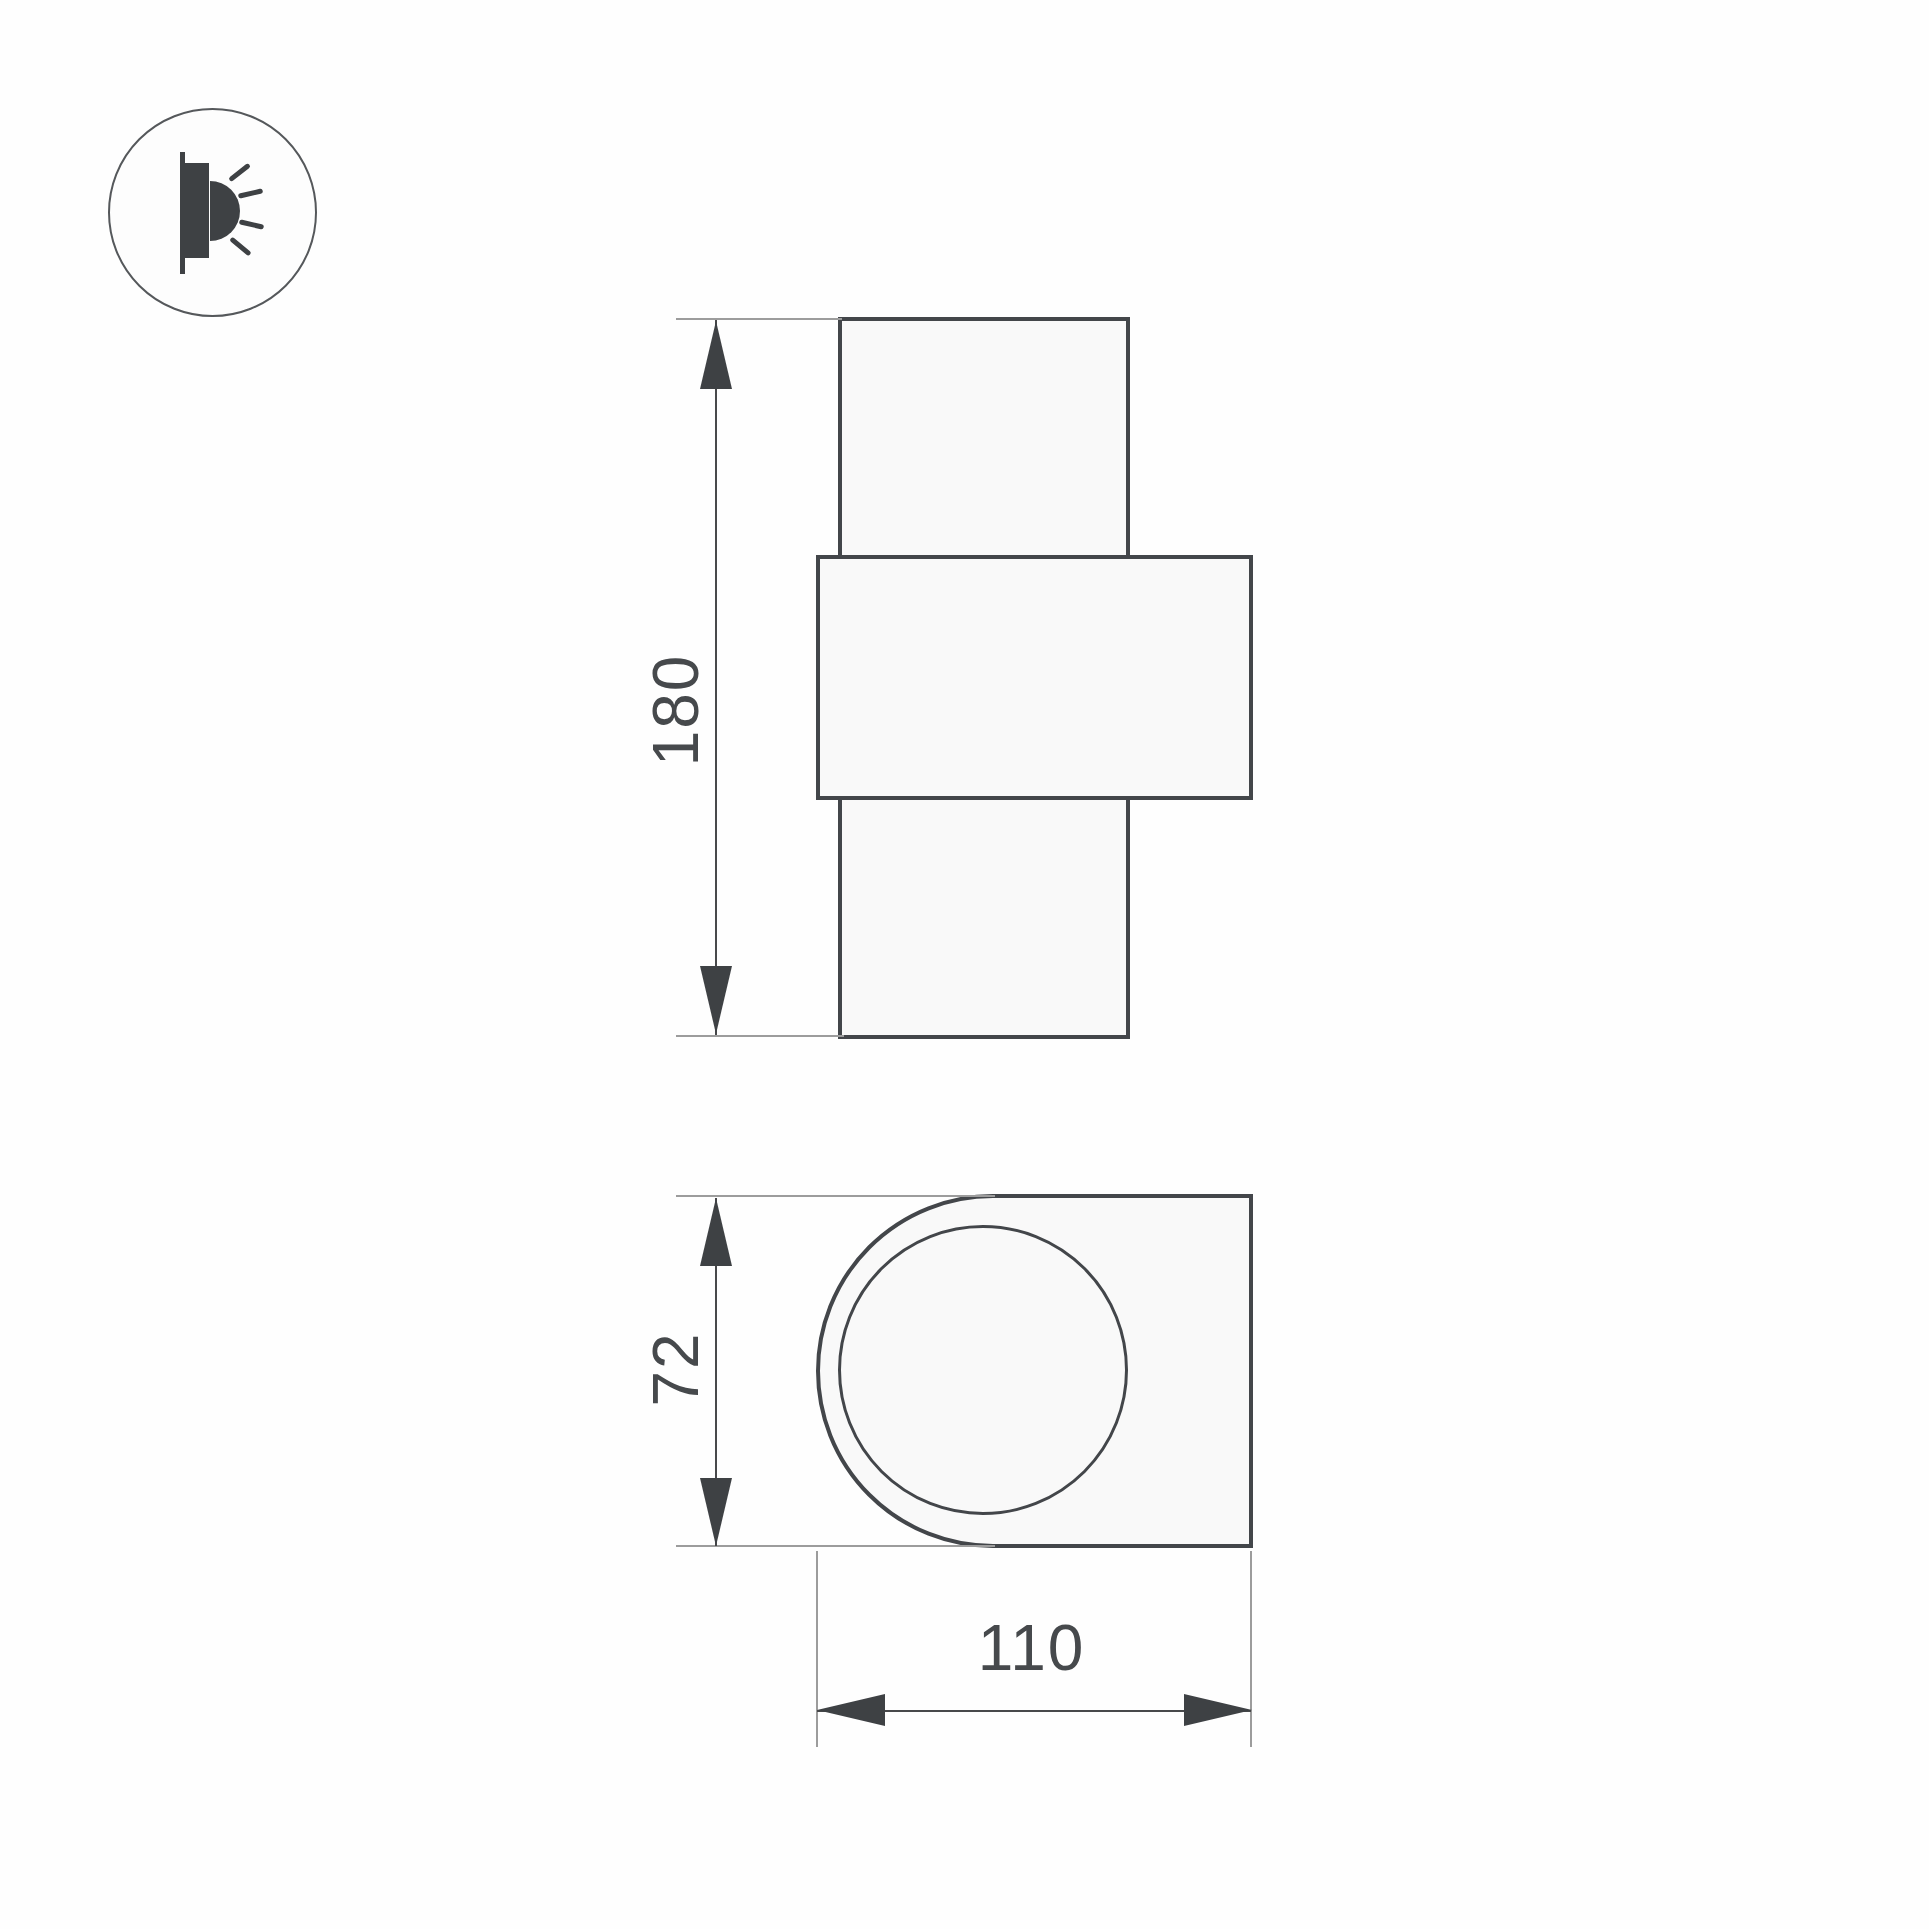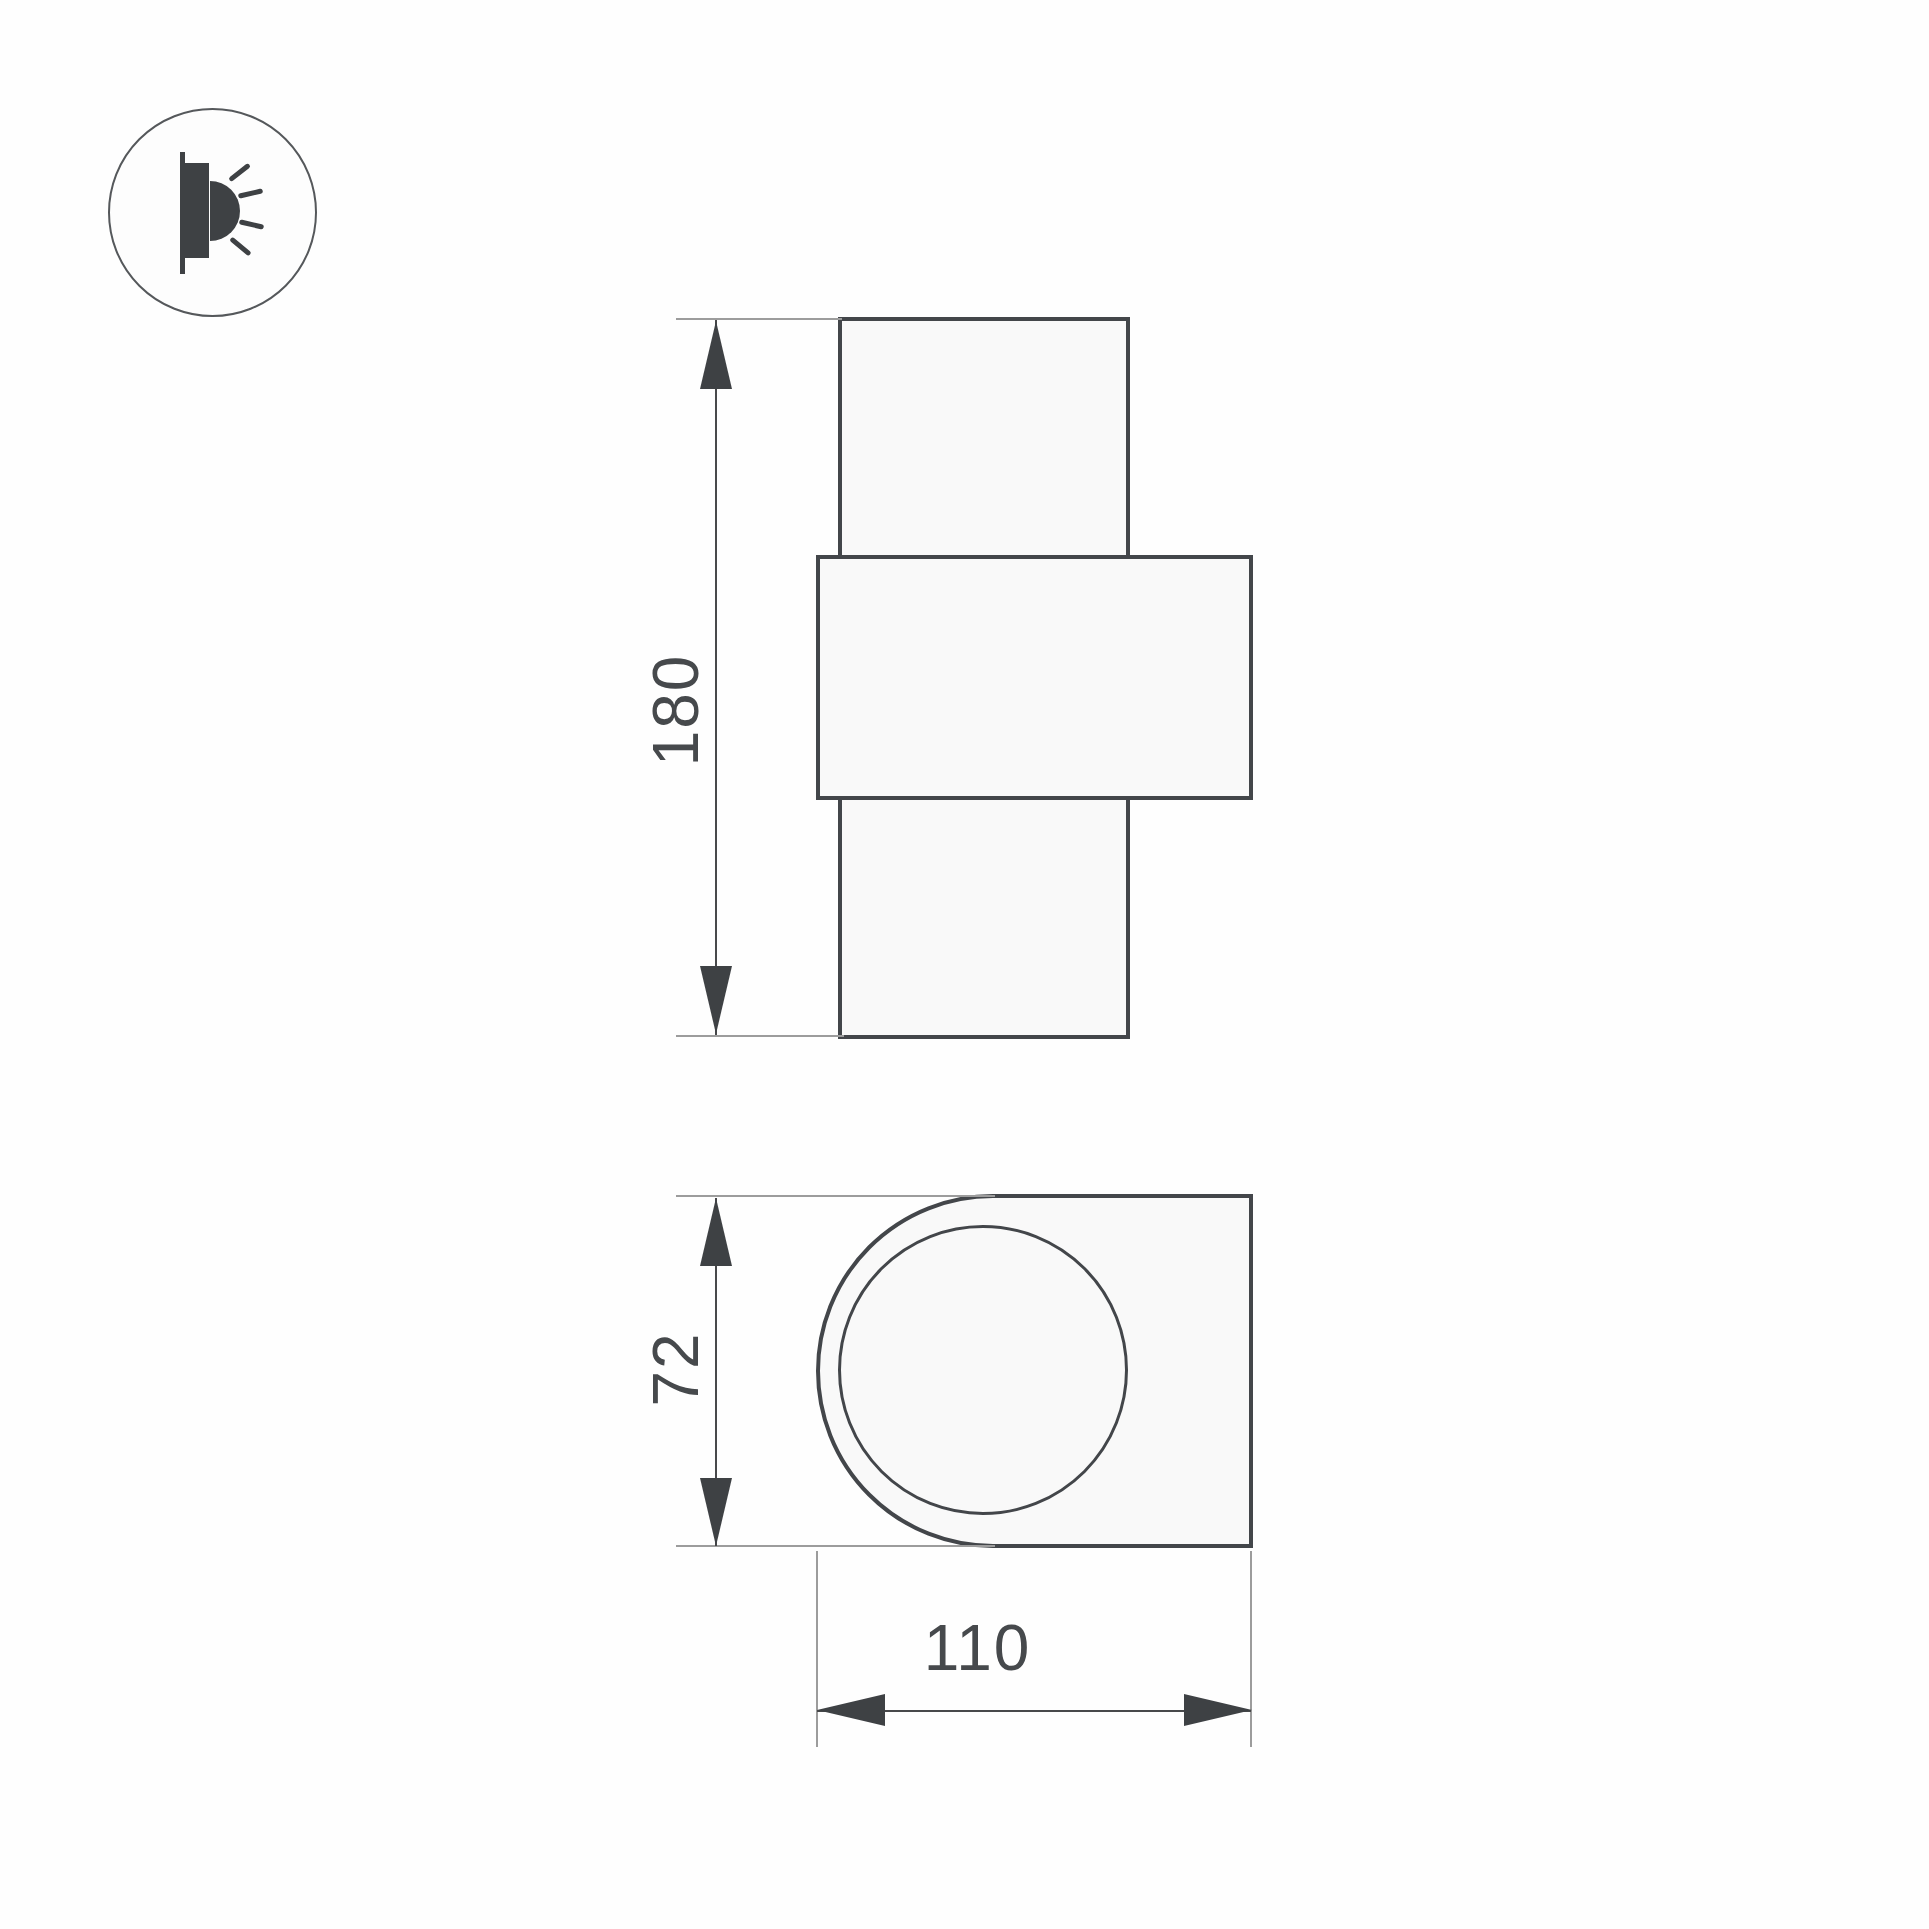--- a/index.html
+++ b/index.html
@@ -63,21 +63,21 @@
   .a110-left{left:817px;top:1694px;}
   .a110-right{left:1184px;top:1694px;}
   
   .dimtext{
     color:#46494c;font-size:64px;line-height:68px;text-align:center;
     letter-spacing:1.9px;
   }
   .rot{transform:rotate(-90deg);transform-origin:center center;}
   .t180{left:599px;top:676px;width:154px;height:68px;}
   .t72{left:599px;top:1335px;width:154px;height:68px;}
-  .t110{left:881px;top:1614px;width:193px;height:68px;}
+  .t110{left:935px;top:1614px;width:193px;height:68px;}
 </style>
 </head>
 <body>
 
 <div id="canvas">
 
   <div class="abs icon-circle">
   </div>
   <div class="abs icon-wall"></div>
   <div class="abs icon-body"></div>

